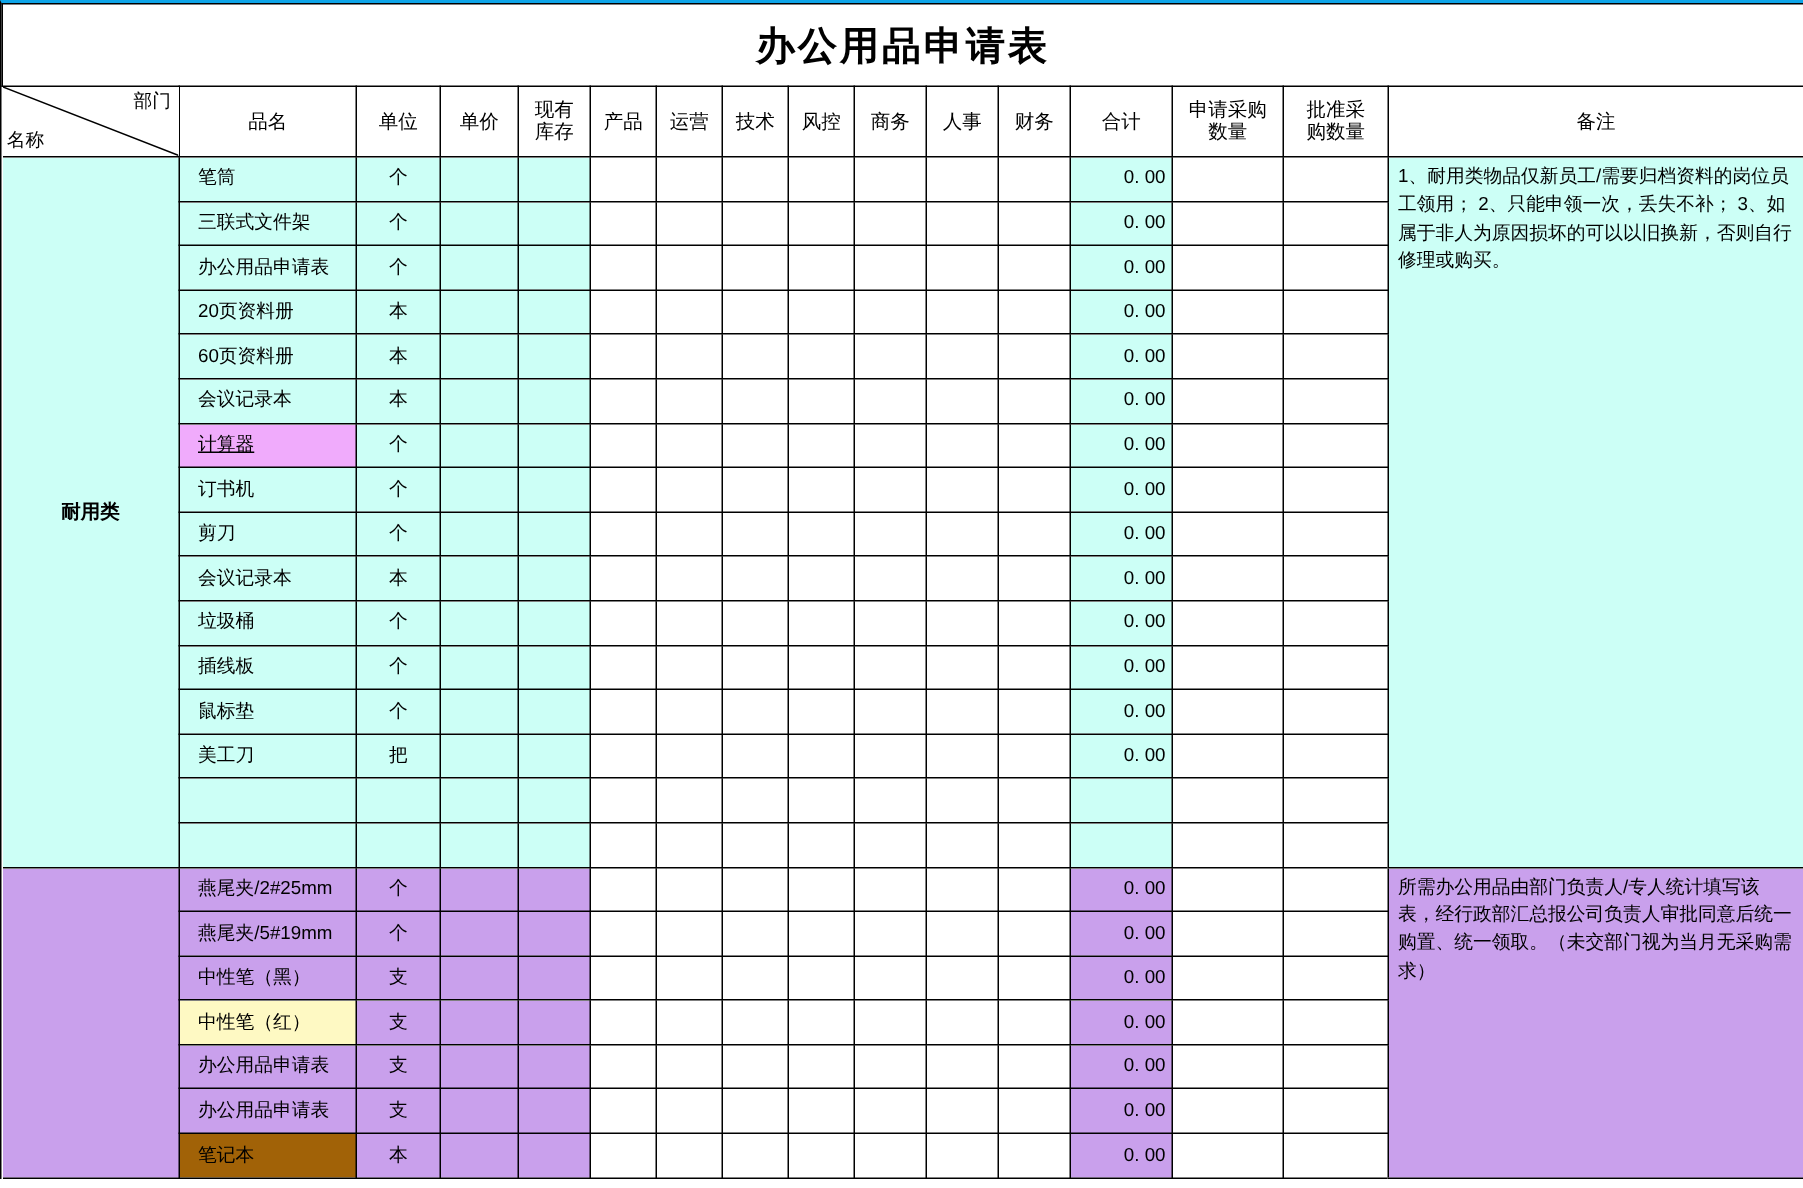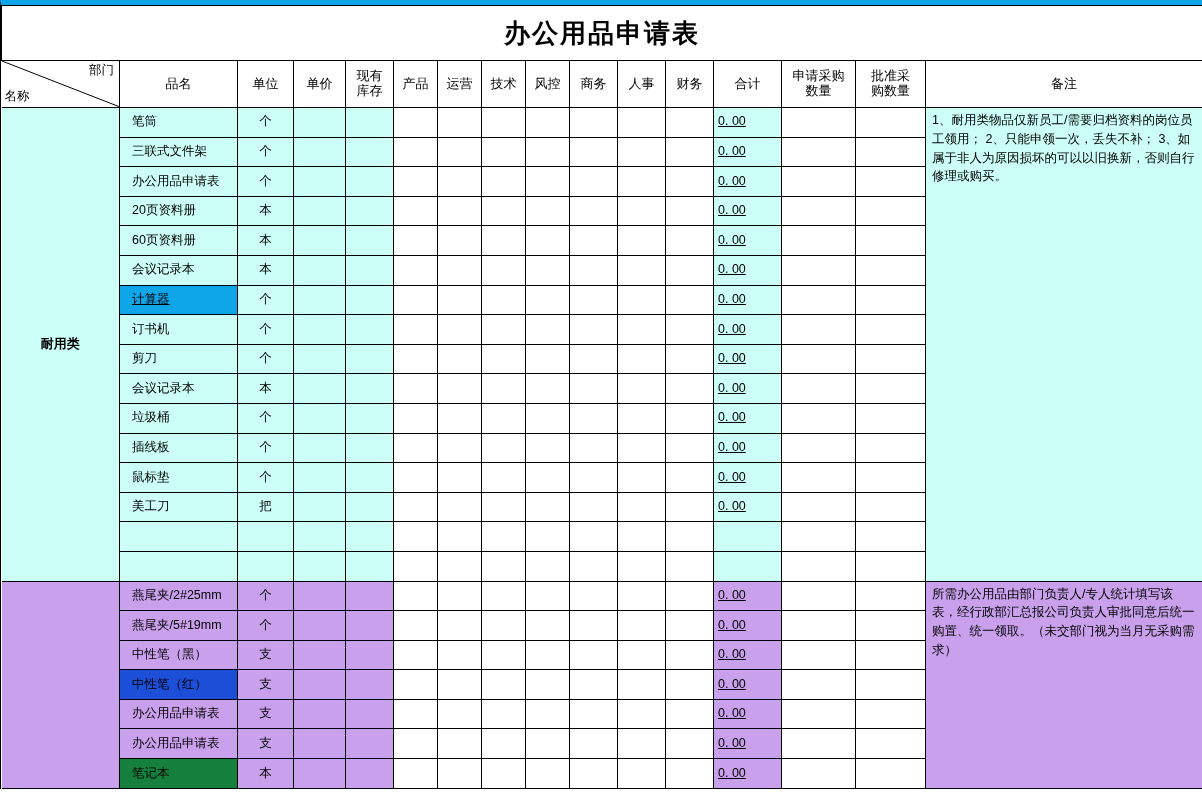--- a/index.html
+++ b/index.html
@@ -12,21 +12,21 @@
     height: 792px;
     font-family: "Liberation Sans", sans-serif;
     font-size: 12px;
     color: #000000;
     overflow: hidden;
   }
   #sheet {
     width: 1202px;
     box-sizing: border-box;
     border-left: 1px solid #000;
-    border-top: 5px solid #0ea5e9;
+    border-top: 2px solid #0ea5e9;
   }
   table {
     border-collapse: collapse;
     table-layout: fixed;
     width: 1202px;
   }
   td, th {
     border-right: 1px solid #000;
     border-bottom: 1px solid #000;
     padding: 0 4px;
@@ -78,21 +78,21 @@
 
   
   .row td {
     height: 28.6px;
   }
   .item-name {
     padding-left: 12px;
     text-align: left;
   }
   .unit { text-align: center; }
-  .sum { text-align: left; text-decoration: underline; }
+  .sum { text-align: right; }
   .catlabel {
     text-align: center;
     font-weight: bold;
     font-size: 13px;
     vertical-align: middle;
   }
   .remark {
     vertical-align: top;
     text-align: left;
     padding: 3px 6px;
@@ -255,21 +255,21 @@
           <td style="background: rgb(255, 255, 255);">&nbsp;</td>
           <td style="background: rgb(255, 255, 255);">&nbsp;</td>
           <td style="background: rgb(255, 255, 255);">&nbsp;</td>
           <td style="background: rgb(255, 255, 255);">&nbsp;</td>
           <td style="background: rgb(255, 255, 255);">&nbsp;</td>
           <td class="sum" style="background: rgb(204, 255, 246);">0. 00</td>
           <td style="background: rgb(255, 255, 255);">&nbsp;</td>
           <td style="background: rgb(255, 255, 255);">&nbsp;</td>
         </tr>
         <tr class="row">
-          <td class="item-name" style="background: #0ea5e9; text-decoration: underline;">计算器</td>
+          <td class="item-name" style="background: #f0abfc; text-decoration: underline;">计算器</td>
           <td class="unit" style="background: rgb(204, 255, 246);">个</td>
           <td style="background: rgb(204, 255, 246);">&nbsp;</td>
           <td style="background: rgb(204, 255, 246);">&nbsp;</td>
           <td style="background: rgb(255, 255, 255);">&nbsp;</td>
           <td style="background: rgb(255, 255, 255);">&nbsp;</td>
           <td style="background: rgb(255, 255, 255);">&nbsp;</td>
           <td style="background: rgb(255, 255, 255);">&nbsp;</td>
           <td style="background: rgb(255, 255, 255);">&nbsp;</td>
           <td style="background: rgb(255, 255, 255);">&nbsp;</td>
           <td style="background: rgb(255, 255, 255);">&nbsp;</td>
@@ -465,21 +465,21 @@
           <td style="background: rgb(255, 255, 255);">&nbsp;</td>
           <td style="background: rgb(255, 255, 255);">&nbsp;</td>
           <td style="background: rgb(255, 255, 255);">&nbsp;</td>
           <td style="background: rgb(255, 255, 255);">&nbsp;</td>
           <td style="background: rgb(255, 255, 255);">&nbsp;</td>
           <td class="sum" style="background: rgb(201, 160, 236);">0. 00</td>
           <td style="background: rgb(255, 255, 255);">&nbsp;</td>
           <td style="background: rgb(255, 255, 255);">&nbsp;</td>
         </tr>
         <tr class="row">
-          <td class="item-name" style="background: #1d4ed8;">中性笔（红）</td>
+          <td class="item-name" style="background: #fef9c3;">中性笔（红）</td>
           <td class="unit" style="background: rgb(201, 160, 236);">支</td>
           <td style="background: rgb(201, 160, 236);">&nbsp;</td>
           <td style="background: rgb(201, 160, 236);">&nbsp;</td>
           <td style="background: rgb(255, 255, 255);">&nbsp;</td>
           <td style="background: rgb(255, 255, 255);">&nbsp;</td>
           <td style="background: rgb(255, 255, 255);">&nbsp;</td>
           <td style="background: rgb(255, 255, 255);">&nbsp;</td>
           <td style="background: rgb(255, 255, 255);">&nbsp;</td>
           <td style="background: rgb(255, 255, 255);">&nbsp;</td>
           <td style="background: rgb(255, 255, 255);">&nbsp;</td>
@@ -513,21 +513,21 @@
           <td style="background: rgb(255, 255, 255);">&nbsp;</td>
           <td style="background: rgb(255, 255, 255);">&nbsp;</td>
           <td style="background: rgb(255, 255, 255);">&nbsp;</td>
           <td style="background: rgb(255, 255, 255);">&nbsp;</td>
           <td style="background: rgb(255, 255, 255);">&nbsp;</td>
           <td class="sum" style="background: rgb(201, 160, 236);">0. 00</td>
           <td style="background: rgb(255, 255, 255);">&nbsp;</td>
           <td style="background: rgb(255, 255, 255);">&nbsp;</td>
         </tr>
         <tr class="row">
-          <td class="item-name" style="background: #15803d;">笔记本</td>
+          <td class="item-name" style="background: #a16207;">笔记本</td>
           <td class="unit" style="background: rgb(201, 160, 236);">本</td>
           <td style="background: rgb(201, 160, 236);">&nbsp;</td>
           <td style="background: rgb(201, 160, 236);">&nbsp;</td>
           <td style="background: rgb(255, 255, 255);">&nbsp;</td>
           <td style="background: rgb(255, 255, 255);">&nbsp;</td>
           <td style="background: rgb(255, 255, 255);">&nbsp;</td>
           <td style="background: rgb(255, 255, 255);">&nbsp;</td>
           <td style="background: rgb(255, 255, 255);">&nbsp;</td>
           <td style="background: rgb(255, 255, 255);">&nbsp;</td>
           <td style="background: rgb(255, 255, 255);">&nbsp;</td>

